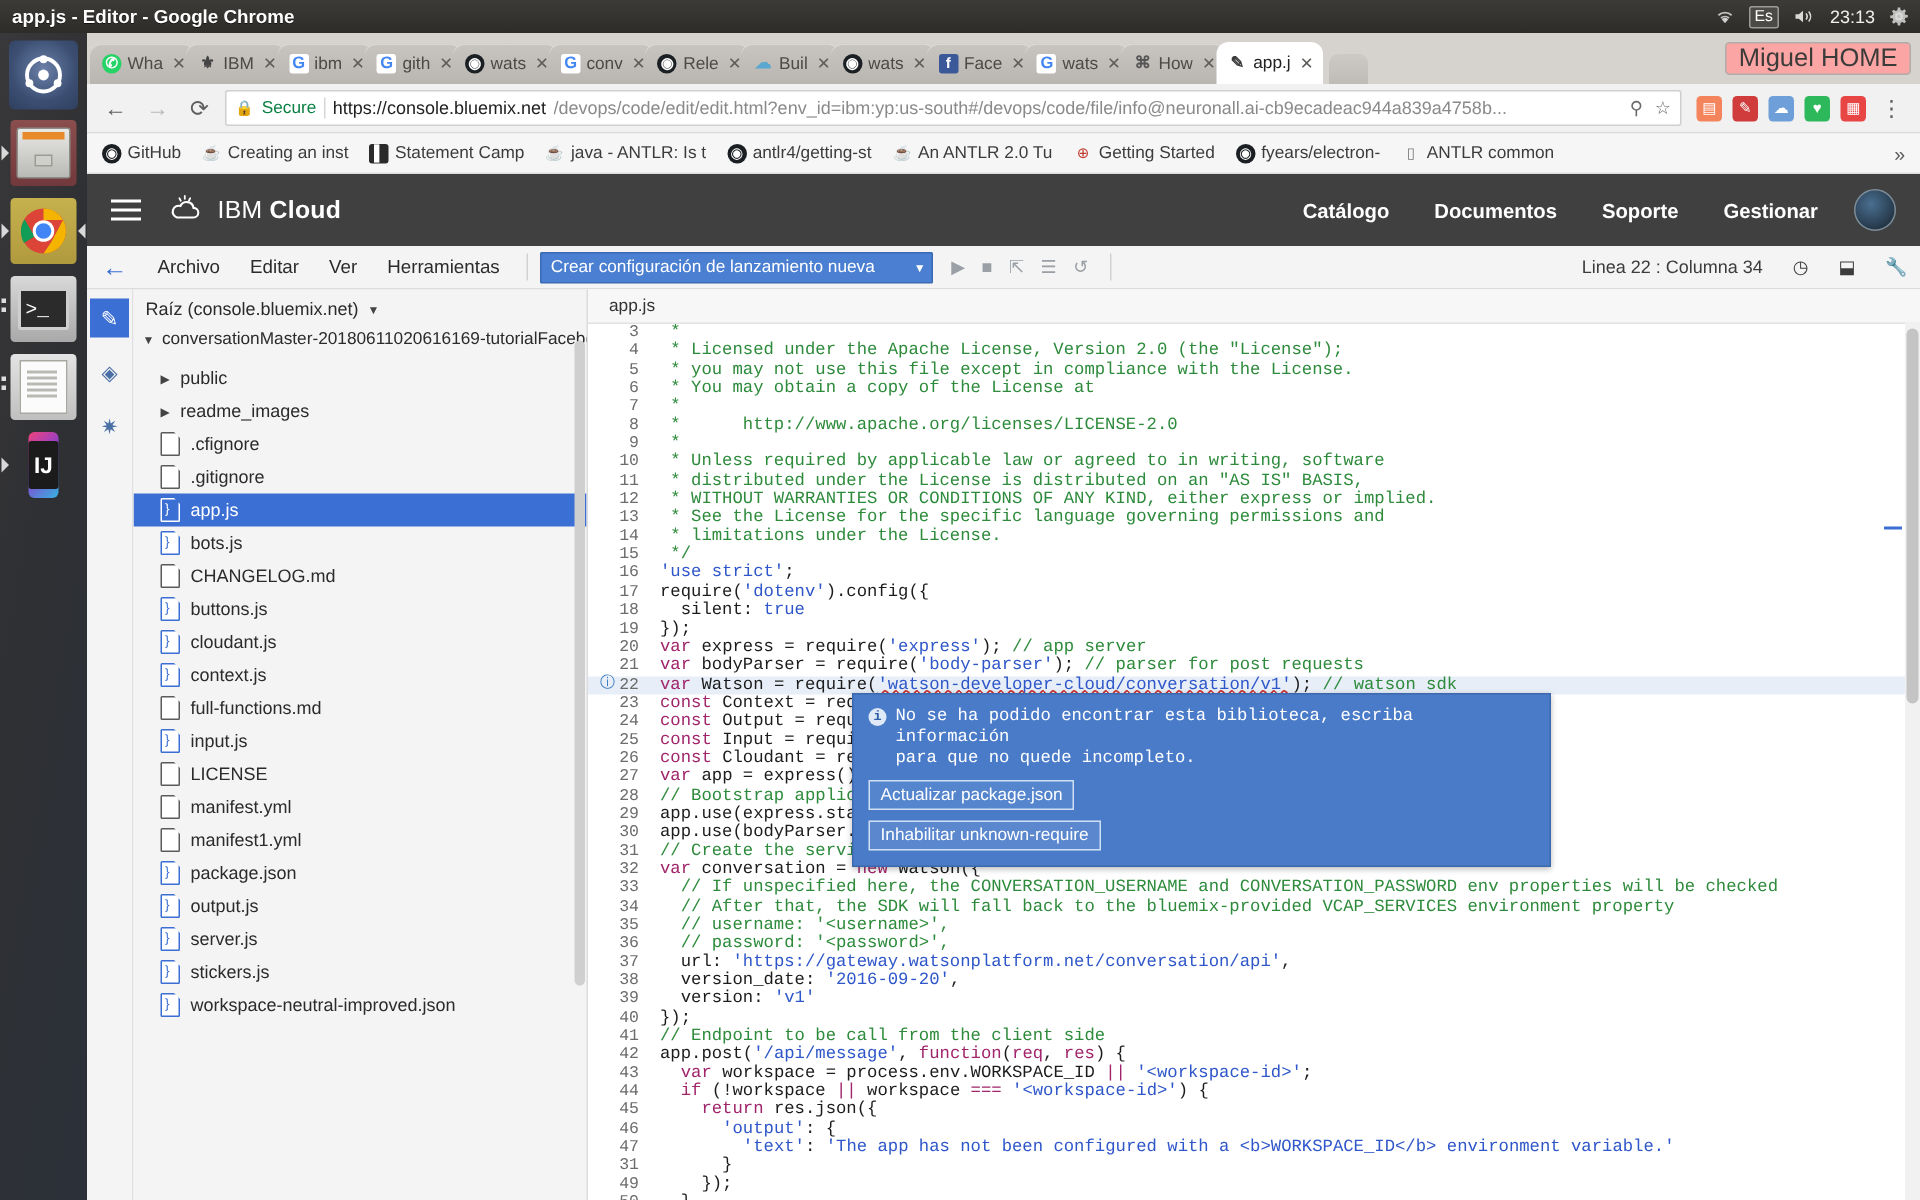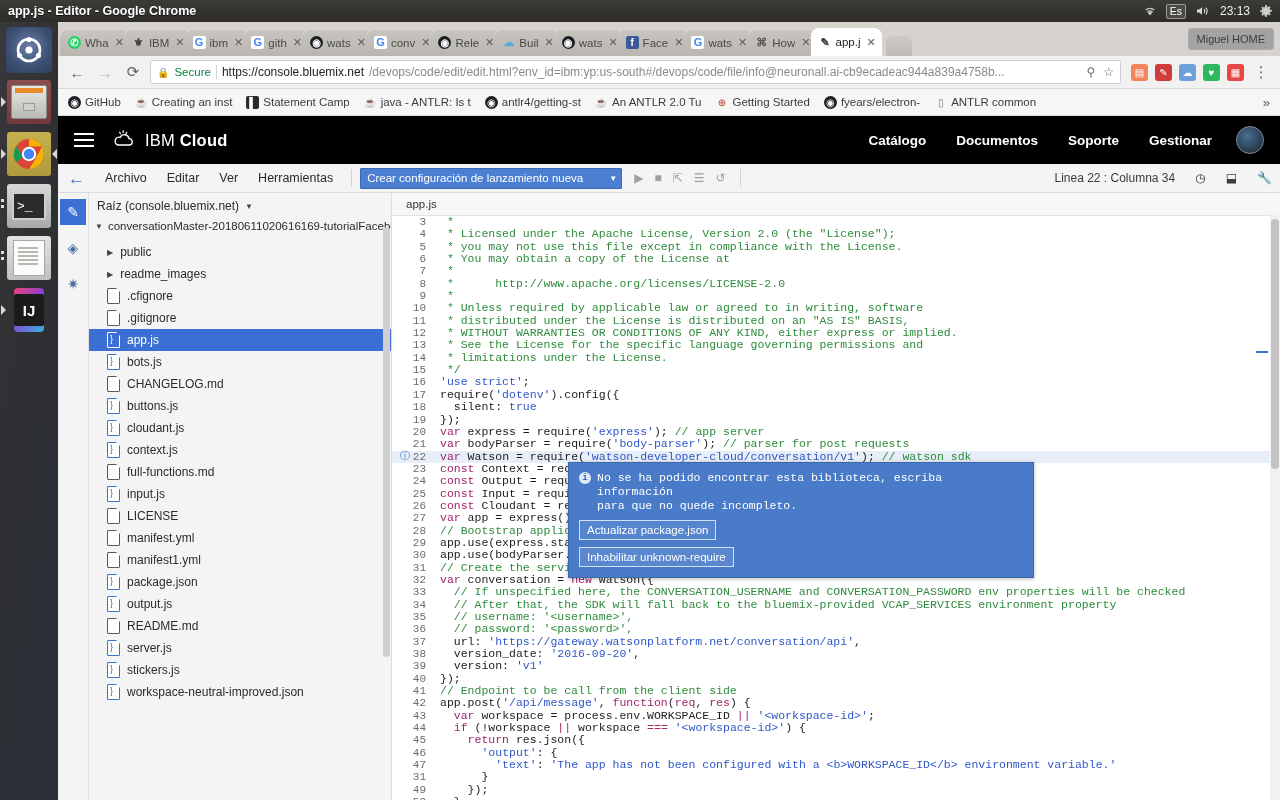--- a/index.html
+++ b/index.html
@@ -39,21 +39,21 @@
   .ico-files{width:44px;height:44px;border-radius:3px;background:linear-gradient(#8a4e4e,#72393c);display:flex;align-items:center;justify-content:center;}
   .files-body{width:34px;height:32px;background:linear-gradient(#e8e8e6,#b9b9b5);border:1px solid #8d8d88;border-radius:2px;position:relative;}
   .files-body:before{content:"";position:absolute;left:3px;right:3px;top:2px;height:5px;background:#e8892a;}
   .files-body:after{content:"";position:absolute;left:11px;right:11px;top:17px;height:6px;background:#cfcfcb;border:1px solid #9b9b96;}
   .ico-chrome{width:44px;height:44px;border-radius:3px;background:linear-gradient(#c6b14e,#b09a3e);display:flex;align-items:center;justify-content:center;}
   .ico-term{width:44px;height:44px;border-radius:3px;background:linear-gradient(#d8d8d8,#a9a9a9);display:flex;align-items:center;justify-content:center;}
   .term-scr{width:34px;height:28px;background:#2b2b2b;border:2px solid #cfcfcf;border-radius:2px;color:#fff;font-family:"Liberation Mono",monospace;font-size:13px;display:flex;align-items:center;padding-left:3px;box-sizing:border-box;}
   .ico-text{width:44px;height:44px;border-radius:3px;background:linear-gradient(#e3e3e3,#bfbfbf);display:flex;align-items:center;justify-content:center;}
   .text-page{width:30px;height:34px;background:#fbfbfb;border:1px solid #a7a7a2;position:relative;}
   .text-page i{position:absolute;left:4px;right:6px;height:1.5px;background:#b9b9b4;}
-  .ico-ij{width:30px;height:44px;border-radius:4px;background:linear-gradient(135deg,#f0437a,#8a3fd0 45%,#36b3e0);display:flex;align-items:center;}
+  .ico-ij{width:20px;height:44px;border-radius:4px;background:linear-gradient(135deg,#f0437a,#8a3fd0 45%,#36b3e0);display:flex;align-items:center;}
   .ij-in{width:32px;height:32px;background:#1b1b1b;color:#fff;font-weight:bold;font-size:15px;display:flex;align-items:center;justify-content:center;border-radius:2px;}
 
   
   .chrome{position:absolute;top:22px;left:58px;width:1222px;height:778px;background:#fff;overflow:hidden;}
   .tabstrip{height:34px;background:#d6d2cd;display:flex;align-items:flex-end;padding-left:2px;position:relative;}
   .tab{
     height:27px;min-width:0;display:flex;align-items:center;gap:4px;
     padding:0 6px 0 8px;margin-right:-6px;
     background:linear-gradient(#c8c4bf,#b9b5b0);
     border-top-left-radius:8px;border-top-right-radius:8px;
@@ -67,21 +67,21 @@
   .favicon{width:13px;height:13px;border-radius:2px;flex:0 0 13px;display:flex;align-items:center;justify-content:center;font-size:10px;line-height:1;color:#fff;font-weight:bold;}
   .fav-wa{background:#25d366;border-radius:50%;}
   .fav-g{background:#fff;color:#4285f4;font-weight:bold;font-size:11px;}
   .fav-gh{background:#1b1f23;border-radius:50%;color:#fff;font-size:10px;}
   .fav-fb{background:#3b5998;color:#fff;font-size:10px;}
   .fav-ibm{background:transparent;color:#444;font-size:11px;}
   .fav-cloud{background:transparent;color:#5aa7d0;font-size:11px;}
   .fav-pencil{background:transparent;color:#3b3b3b;font-size:11px;}
   .fav-how{background:transparent;color:#555;font-size:11px;}
   .newtab{width:26px;height:20px;margin-left:10px;background:linear-gradient(#cdc9c4,#bfbbb6);border-top-left-radius:6px;border-top-right-radius:6px;align-self:flex-end;}
-  .profile-chip{position:absolute;right:6px;top:6px;height:20px;padding:0 8px;background:#a3a3a3;border:1px solid #b0aca7;border-radius:3px;font-size:11px;color:#3b3b39;display:flex;align-items:center;}
+  .profile-chip{position:absolute;right:6px;top:6px;height:20px;padding:0 8px;background:#fca5a5;border:1px solid #b0aca7;border-radius:3px;font-size:17px;color:#3b3b39;display:flex;align-items:center;}
 
   .toolbar{height:32px;background:#f1f1f1;border-bottom:1px solid #d9d9d9;display:flex;align-items:center;gap:6px;padding:0 8px;}
   .navbtn{width:22px;height:22px;display:flex;align-items:center;justify-content:center;color:#5e5e5e;font-size:15px;}
   .navbtn.dim{color:#b8b8b8;}
   .omnibox{flex:1;height:22px;background:#fff;border:1px solid #cfcfcf;border-radius:2px;display:flex;align-items:center;padding:0 6px;gap:5px;font-size:12px;overflow:hidden;}
   .lock{color:#0b8043;font-size:10px;}
   .secure{color:#0b8043;font-size:11.5px;}
   .divider-v{width:1px;height:14px;background:#d5d5d5;}
   .url-strong{color:#222;}
   .url-dim{color:#8a8a8a;}
@@ -89,21 +89,21 @@
   .ext-icons{display:flex;gap:7px;align-items:center;padding-left:4px;}
   .ext{width:17px;height:17px;border-radius:3px;display:flex;align-items:center;justify-content:center;font-size:10px;color:#fff;}
 
   .bookmarks{height:26px;background:#f6f6f6;border-bottom:1px solid #dcdcdc;display:flex;align-items:center;gap:14px;padding:0 10px;font-size:11.5px;color:#3c3c3c;overflow:hidden;}
   .bm{display:flex;align-items:center;gap:4px;white-space:nowrap;}
   .bm .bi{width:13px;height:13px;display:flex;align-items:center;justify-content:center;font-size:10px;border-radius:2px;}
   .bm-overflow{margin-left:auto;color:#5a5a5a;font-size:13px;}
 
   
   .page{height:686px;background:#fff;display:flex;flex-direction:column;}
-  .ibm-header{height:48px;background:#000000;display:flex;align-items:center;padding:0 16px;color:#fff;}
+  .ibm-header{height:48px;background:#404040;display:flex;align-items:center;padding:0 16px;color:#fff;}
   .hamburger{width:20px;display:flex;flex-direction:column;gap:4px;margin-right:18px;}
   .hamburger i{height:1.7px;background:#fff;display:block;}
   .ibm-logo{display:flex;align-items:center;gap:9px;}
   .cloudmark{width:24px;height:22px;position:relative;}
   .brand{font-size:16.5px;letter-spacing:.2px;}
   .brand b{font-weight:bold;}
   .hdr-nav{margin-left:auto;display:flex;align-items:flex-end;gap:30px;font-size:13.5px;font-weight:bold;}
   .avatar{width:26px;height:26px;border-radius:50%;background:radial-gradient(circle at 40% 35%,#4a6f91,#17222c);border:1px solid #7c8d9a;margin-left:24px;}
 
   .ide-toolbar{height:28px;background:#f4f4f4;border-bottom:1px solid #dcdcdc;display:flex;align-items:center;gap:0;padding:0 8px;font-size:12.5px;color:#333;}
@@ -532,24 +532,20 @@
                 <span class="fileico"></span>
                 <span>manifest1.yml</span>
               </div>
             <div class="ft-row">
                 <span class="fileico js"></span>
                 <span>package.json</span>
               </div>
             <div class="ft-row">
                 <span class="fileico js"></span>
                 <span>output.js</span>
-              </div>
-            <div class="ft-row">
-                <span class="fileico"></span>
-                <span>README.md</span>
               </div>
             <div class="ft-row">
                 <span class="fileico js"></span>
                 <span>server.js</span>
               </div>
             <div class="ft-row">
                 <span class="fileico js"></span>
                 <span>stickers.js</span>
               </div>
             <div class="ft-row">

